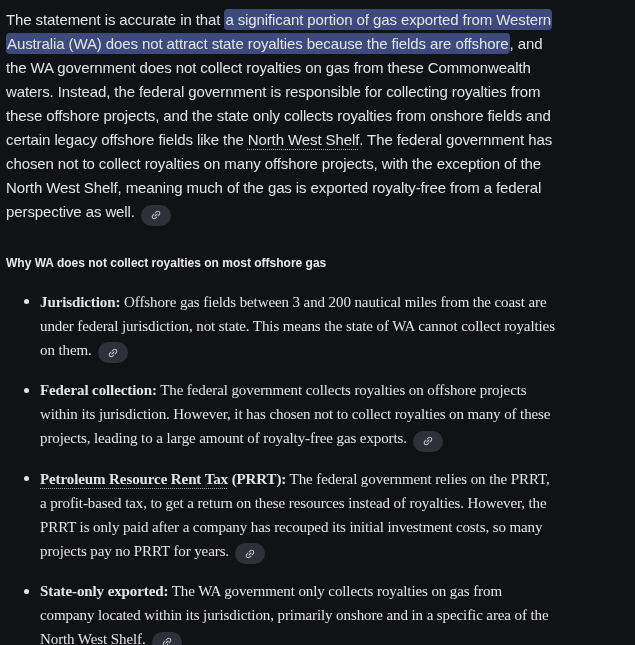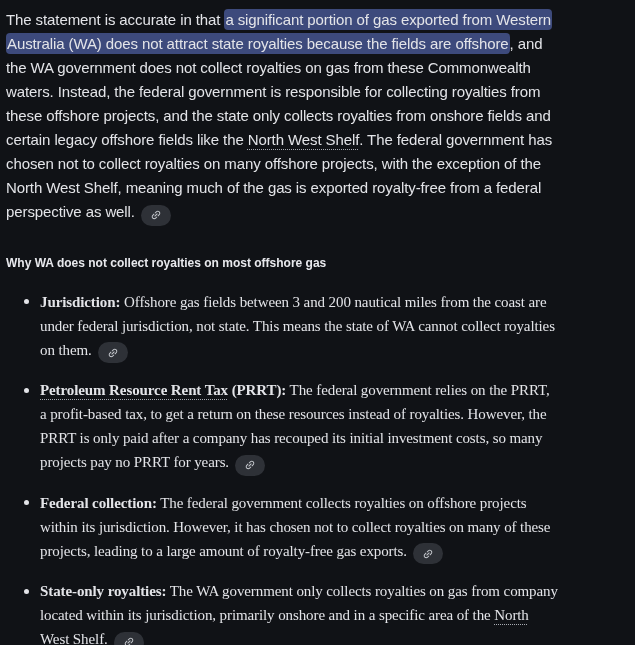--- a/index.html
+++ b/index.html
@@ -74,29 +74,29 @@
       </button></p>
 
   <h2>Why WA does not collect royalties on most offshore gas</h2>
 
   <ul id="bullet-list">
       <li><span class="b">Jurisdiction:</span><span> Offshore gas fields between 3 and 200 nautical miles from the coast are under federal jurisdiction, not state. This means the state of WA cannot collect royalties on them.</span><button class="cite-pill">
           <svg viewBox="0 0 24 24" aria-hidden="true">
             <path fill="currentColor" d="M3.9 12c0-1.71 1.39-3.1 3.1-3.1h4V7H7c-2.76 0-5 2.24-5 5s2.24 5 5 5h4v-1.9H7c-1.71 0-3.1-1.39-3.1-3.1zM8 13h8v-2H8v2zm9-6h-4v1.9h4c1.71 0 3.1 1.39 3.1 3.1s-1.39 3.1-3.1 3.1h-4V17h4c2.76 0 5-2.24 5-5s-2.24-5-5-5z"></path>
           </svg>
         </button></li>
+      <li><span class="b">Federal collection:</span><span> The federal government collects royalties on offshore projects within its jurisdiction. However, it has chosen not to collect royalties on many of these projects, leading to a large amount of royalty-free gas exports.</span><button class="cite-pill">
+          <svg viewBox="0 0 24 24" aria-hidden="true">
+            <path fill="currentColor" d="M3.9 12c0-1.71 1.39-3.1 3.1-3.1h4V7H7c-2.76 0-5 2.24-5 5s2.24 5 5 5h4v-1.9H7c-1.71 0-3.1-1.39-3.1-3.1zM8 13h8v-2H8v2zm9-6h-4v1.9h4c1.71 0 3.1 1.39 3.1 3.1s-1.39 3.1-3.1 3.1h-4V17h4c2.76 0 5-2.24 5-5s-2.24-5-5-5z"></path>
+          </svg>
+        </button></li>
       <li><span class="b lnk">Petroleum Resource Rent Tax</span><span class="b"> (PRRT):</span><span> The federal government relies on the PRRT, a profit-based tax, to get a return on these resources instead of royalties. However, the PRRT is only paid after a company has recouped its initial investment costs, so many projects pay no PRRT for years.</span><button class="cite-pill">
           <svg viewBox="0 0 24 24" aria-hidden="true">
             <path fill="currentColor" d="M3.9 12c0-1.71 1.39-3.1 3.1-3.1h4V7H7c-2.76 0-5 2.24-5 5s2.24 5 5 5h4v-1.9H7c-1.71 0-3.1-1.39-3.1-3.1zM8 13h8v-2H8v2zm9-6h-4v1.9h4c1.71 0 3.1 1.39 3.1 3.1s-1.39 3.1-3.1 3.1h-4V17h4c2.76 0 5-2.24 5-5s-2.24-5-5-5z"></path>
           </svg>
         </button></li>
-      <li><span class="b">Federal collection:</span><span> The federal government collects royalties on offshore projects within its jurisdiction. However, it has chosen not to collect royalties on many of these projects, leading to a large amount of royalty-free gas exports.</span><button class="cite-pill">
-          <svg viewBox="0 0 24 24" aria-hidden="true">
-            <path fill="currentColor" d="M3.9 12c0-1.71 1.39-3.1 3.1-3.1h4V7H7c-2.76 0-5 2.24-5 5s2.24 5 5 5h4v-1.9H7c-1.71 0-3.1-1.39-3.1-3.1zM8 13h8v-2H8v2zm9-6h-4v1.9h4c1.71 0 3.1 1.39 3.1 3.1s-1.39 3.1-3.1 3.1h-4V17h4c2.76 0 5-2.24 5-5s-2.24-5-5-5z"></path>
-          </svg>
-        </button></li>
-      <li><span class="b">State-only royalties:</span><span> The WA government only collects royalties on gas from company located within its jurisdiction, primarily onshore and in a specific area of the </span><span class="lnk">North West Shelf</span><span>.</span><button class="cite-pill">
+      <li><span class="b">State-only exported:</span><span> The WA government only collects royalties on gas from company located within its jurisdiction, primarily onshore and in a specific area of the </span><span class="lnk">North West Shelf</span><span>.</span><button class="cite-pill">
           <svg viewBox="0 0 24 24" aria-hidden="true">
             <path fill="currentColor" d="M3.9 12c0-1.71 1.39-3.1 3.1-3.1h4V7H7c-2.76 0-5 2.24-5 5s2.24 5 5 5h4v-1.9H7c-1.71 0-3.1-1.39-3.1-3.1zM8 13h8v-2H8v2zm9-6h-4v1.9h4c1.71 0 3.1 1.39 3.1 3.1s-1.39 3.1-3.1 3.1h-4V17h4c2.76 0 5-2.24 5-5s-2.24-5-5-5z"></path>
           </svg>
         </button></li>
     </ul>
 </main>
 
 </body></html>

